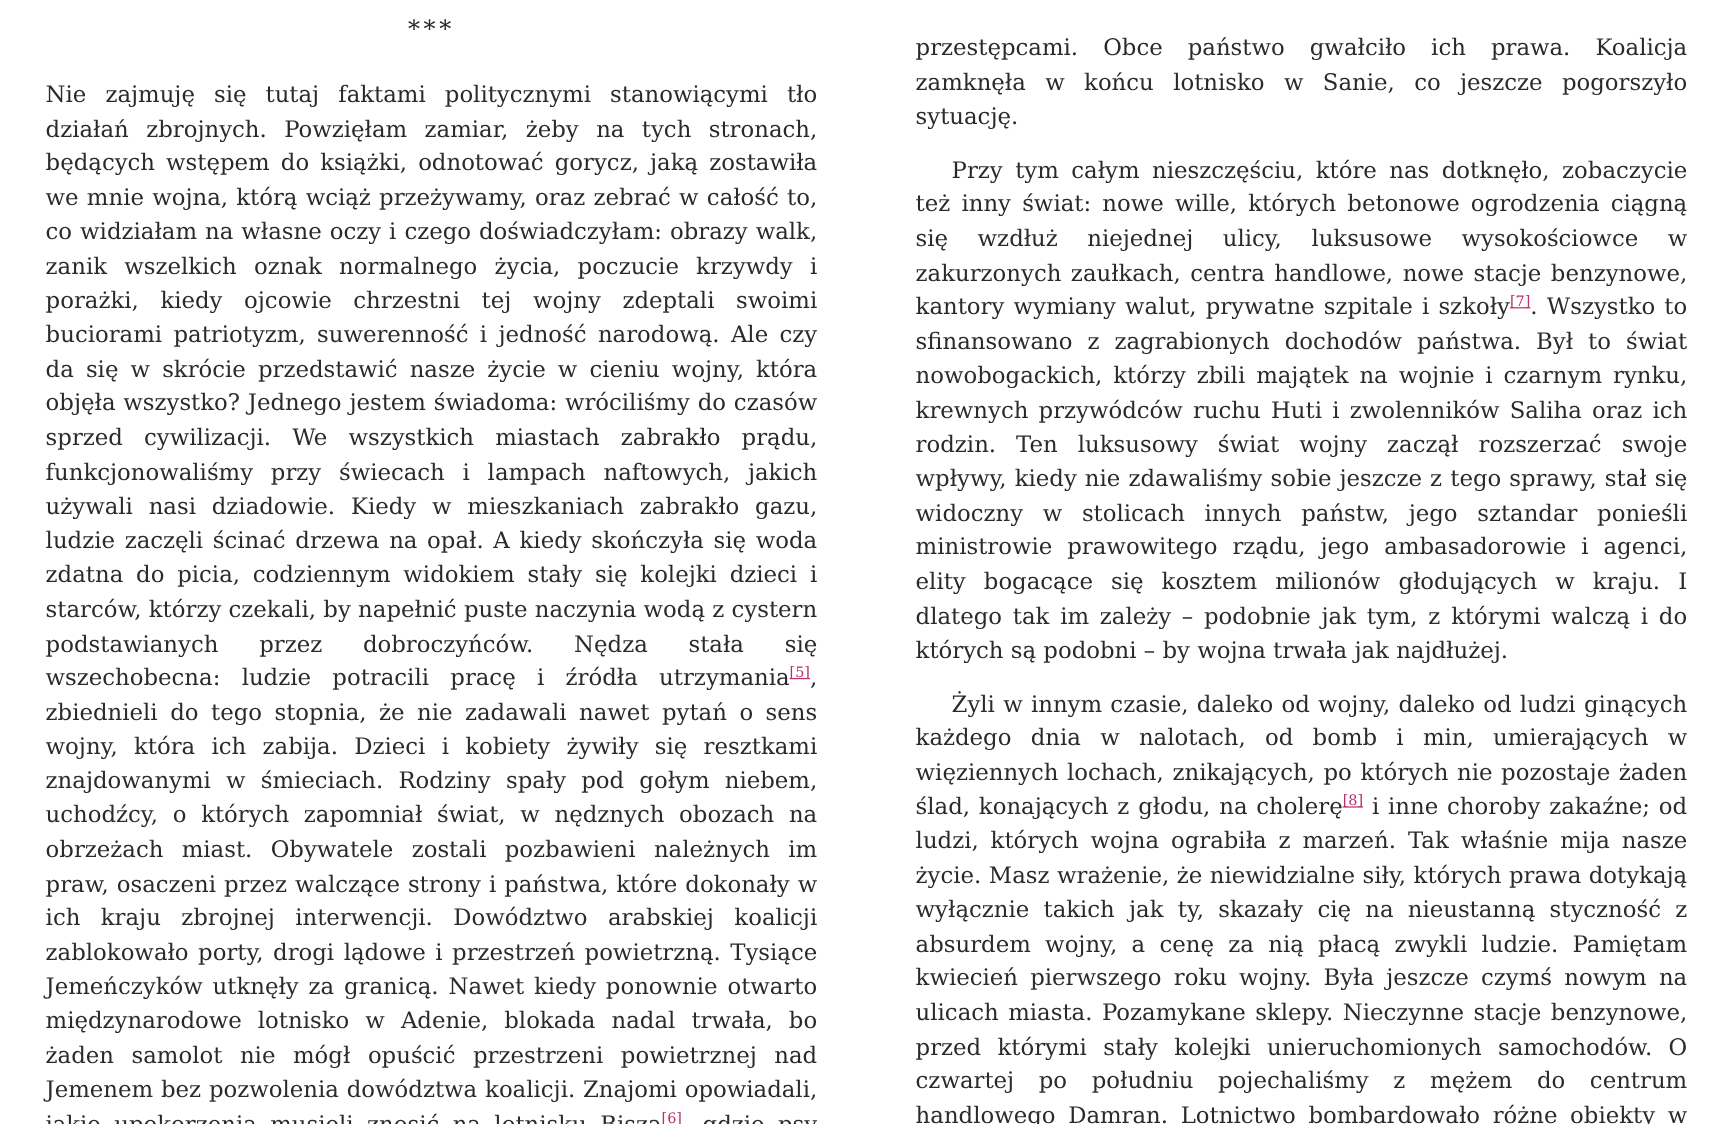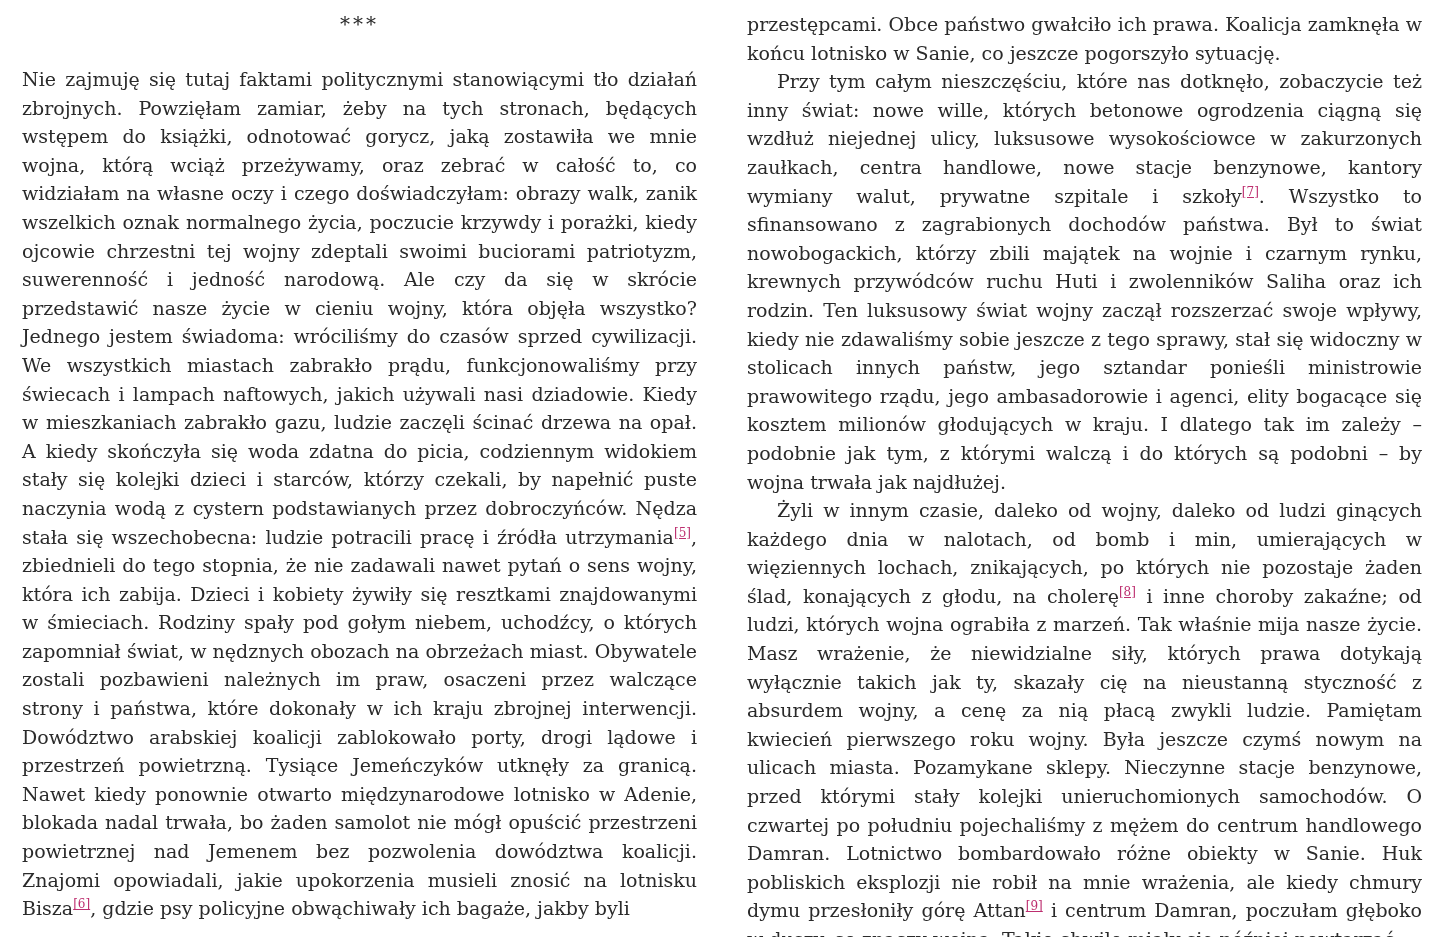--- a/index.html
+++ b/index.html
@@ -31,21 +31,21 @@
   }
   .section-break {
     text-align: center;
     font-size: 20px;
     letter-spacing: 3px;
     line-height: 28px;
     margin: 0 0 27px 0;
     text-indent: 0;
   }
   p.para {
-    margin: 0;
+    margin: 16px;
     padding: 0;
   }
   p.para.indent {
     text-indent: 30px;
   }
   .fn {
     color: #bd2e6f;
     font-size: 12px;
     line-height: 0;
     text-decoration: underline;

